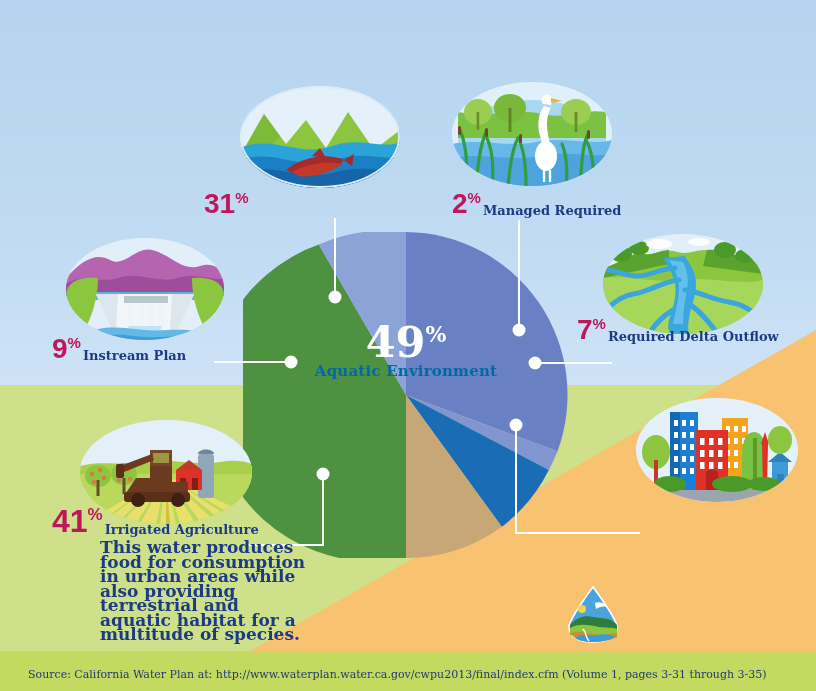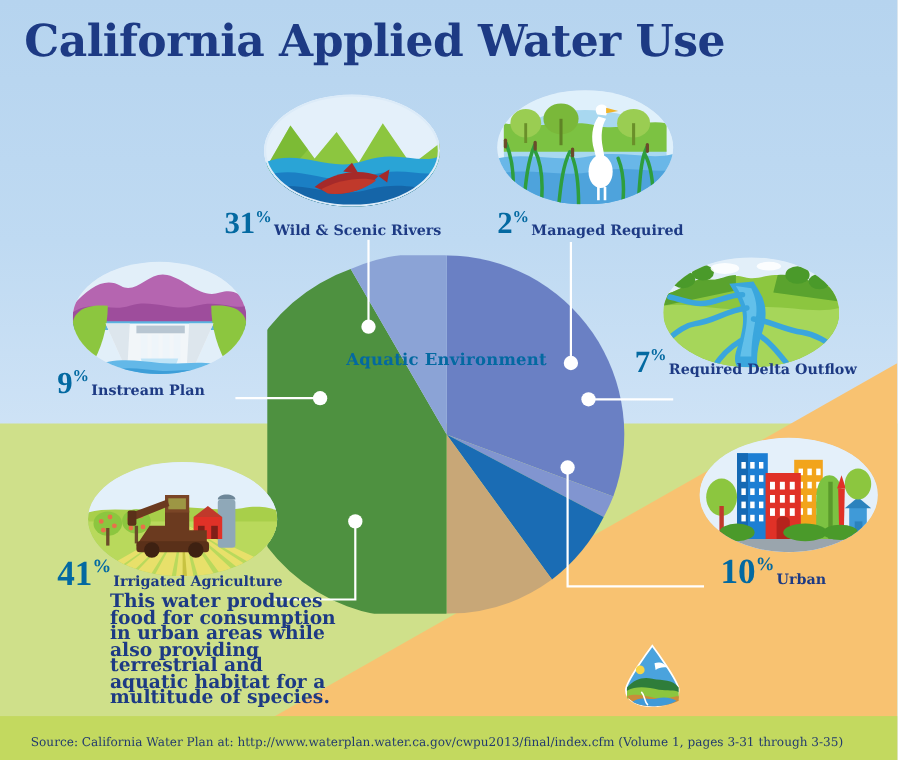--- a/index.html
+++ b/index.html
@@ -87,24 +87,24 @@
     letter-spacing: 0.2px;
     margin-top: -2px;
   }
 
   
   .leaders { position: absolute; inset: 0; pointer-events: none; }
 
   
   .callout { position: absolute; white-space: nowrap; }
   .callout .pct {
-    font-family: Liberation Serif, serif;
+    font-family: Liberation Sans, sans-serif;
     font-weight: bold;
     font-size: 28px;
-    color: #0369a1;
+    color: #be185d;
     line-height: 1;
   }
   .callout .pct .sup {
     font-size: 15px;
     vertical-align: super;
     line-height: 0;
   }
   .callout .name {
     font-family: "DejaVu Serif", serif;
     font-weight: bold;
@@ -176,40 +176,40 @@
 </head>
 <body>
 
 <div id="infographic">
 
   <div class="bg-sky"></div>
   <div class="bg-green"></div>
   <div class="bg-orange"></div>
   <div class="bg-footer-band"></div>
 
-  <div class="title">California Applied Water Use</div>
 
   <div class="pie-wrap">
     <svg class="pie-svg" viewBox="0 0 326 326" width="326" height="326" aria-hidden="true">
 
       <path d="M163,163 L163,0 A163,163 0 0,1 314.5,219.3 Z" fill="#6a80c4"></path>
 
       <path d="M163,163 L314.5,219.3 A163,163 0 0,1 305.8,238.0 Z" fill="#8195d0"></path>
 
       <path d="M163,163 L305.8,238.0 A163,163 0 0,1 258.8,294.8 Z" fill="#1a6cb4"></path>
 
       <path d="M163,163 L258.8,294.8 A163,163 0 0,1 163,326 Z" fill="#c8a777"></path>
 
       <path d="M163,163 L163,326 A163,163 0 0,1 75.8,12.6 Z" fill="#4e9140"></path>
 
       <path d="M163,163 L75.8,12.6 A163,163 0 0,1 163,0 Z" fill="#8ba3d6"></path>
     </svg>
   </div>
 
   <div class="pie-center-label">
+    <div class="pie-center-pct"><span>49</span><span class="sup">%</span></div>
     <div class="pie-center-name">Aquatic Environment</div>
   </div>
 
   <svg class="leaders" width="816" height="691" viewBox="0 0 816 691">
     <g stroke="#ffffff" stroke-width="2" fill="none">
       <path d="M335,297 L335,218"></path>
       <path d="M519,330 L519,220"></path>
       <path d="M535,363 L612,363"></path>
       <path d="M291,362 L214,362"></path>
       <path d="M516,425 L516,533 L640,533"></path>
@@ -454,21 +454,20 @@
       <rect x="36" y="44" width="8" height="14" rx="2" fill="#5a3019"></rect>
       <rect x="44" y="72" width="66" height="10" rx="3" fill="#5a3019"></rect>
       <circle cx="58" cy="80" r="7" fill="#3e2112"></circle>
       <circle cx="98" cy="80" r="7" fill="#3e2112"></circle>
     </svg>
   </div>
 
   <div class="callout" style="left:204px; top:190px;">
     <div class="callout-row">
       <span class="pct"><span>31</span><span class="sup">%</span></span>
-      <span class="name">Wild &amp; Scenic Rivers</span>
     </div>
   </div>
 
   <div class="callout" style="left:452px; top:190px;">
     <div class="callout-row">
       <span class="pct"><span>2</span><span class="sup">%</span></span>
       <span class="name">Managed Required</span>
     </div>
   </div>
 
@@ -479,26 +478,20 @@
     </div>
   </div>
 
   <div class="callout" style="left:52px; top:335px;">
     <div class="callout-row">
       <span class="pct"><span>9</span><span class="sup">%</span></span>
       <span class="name">Instream Plan</span>
     </div>
   </div>
 
-  <div class="callout big" style="left:655px; top:503px;">
-    <div class="callout-row">
-      <span class="pct"><span>10</span><span class="sup">%</span></span>
-      <span class="name">Urban</span>
-    </div>
-  </div>
 
   <div class="callout big" style="left:52px; top:505px;">
     <div class="callout-row">
       <span class="pct"><span>41</span><span class="sup">%</span></span>
       <span class="name">Irrigated Agriculture</span>
     </div>
     <div class="desc" style="margin-left:48px;">This water produces food for consumption in urban areas while also providing terrestrial and aquatic habitat for a multitude of species.</div>
   </div>
 
   <div class="logo">

